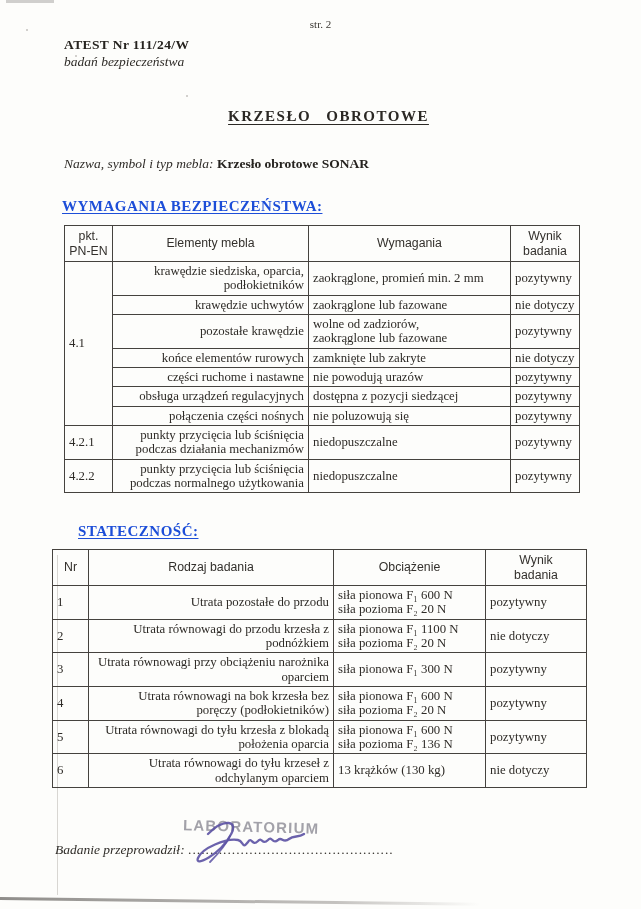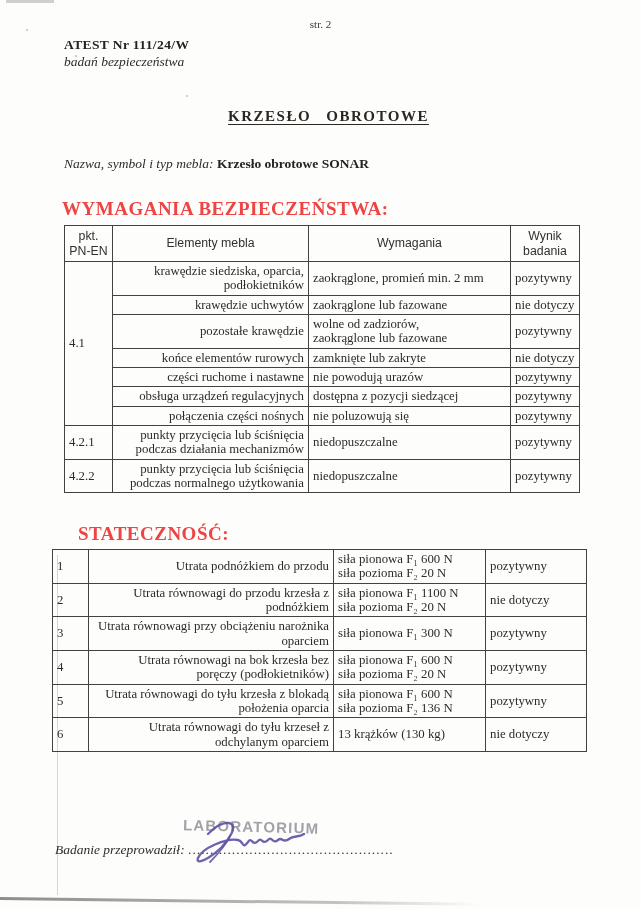--- a/index.html
+++ b/index.html
@@ -20,22 +20,22 @@
   .abs{position:absolute;}
   .page-num{left:0;width:100%;top:18px;text-align:center;font-size:11px;color:#3a3732;}
   .atest{left:64px;top:37px;font-size:13.5px;font-weight:bold;letter-spacing:.4px;color:#26231f;}
   .atest-sub{left:64px;top:54px;font-size:13.5px;font-style:italic;color:#2e2b27;}
   .doc-title{left:0;width:100%;top:108px;text-align:center;font-size:15px;font-weight:600;
     letter-spacing:1.5px;word-spacing:10px;color:#2b2824;
     text-decoration:underline;text-underline-offset:3px;transform:translateX(8px);}
   .name-line{left:64px;top:156px;font-size:13.5px;}
   .name-label{font-style:italic;}
   .name-value{font-weight:bold;font-style:normal;color:#26231f;}
-  .sec-head{font-size:19px;font-weight:600;letter-spacing:.5px;color:#ef4444;
-    text-underline-offset:2px;}
+  .sec-head{font-size:15px;font-weight:600;letter-spacing:.5px;color:#1d4ed8;
+    text-decoration:underline;text-underline-offset:2px;}
   .sec-head.wym{left:62px;top:198px;}
   .sec-head.sta{left:62px;top:523px;margin-left:16px;}
 
   table.t{border-collapse:collapse;table-layout:fixed;background:transparent;}
   table.t td,table.t th{
     border:1.6px solid #45423e;
     padding:2px 4px;vertical-align:middle;
     font-size:12.8px;line-height:1.12;color:#2e2b27;
     overflow:hidden;
   }
@@ -156,22 +156,29 @@
 
   <table class="abs t t2">
     <colgroup>
         <col style="width:36px">
         <col style="width:245px">
         <col style="width:152px">
         <col style="width:101px">
       </colgroup>
     <tbody>
     <tr>
+      <th>Nr</th>
+      <th>Rodzaj badania</th>
+      <th>Obciążenie</th>
+      <th>Wynik
+badania</th>
+    </tr>
+    <tr>
       <td class="c">1</td>
-      <td class="l">Utrata podnóżkiem do przodu</td>
+      <td class="l">Utrata pozostałe do przodu</td>
       <td class="c">siła pionowa F₁ 600 N
 siła pozioma F₂ 20 N</td>
       <td class="c">pozytywny</td>
     </tr>
     <tr>
       <td class="c">2</td>
       <td class="l">Utrata równowagi do przodu krzesła z
 podnóżkiem</td>
       <td class="c">siła pionowa F₁ 1100 N
 siła pozioma F₂ 20 N</td>

